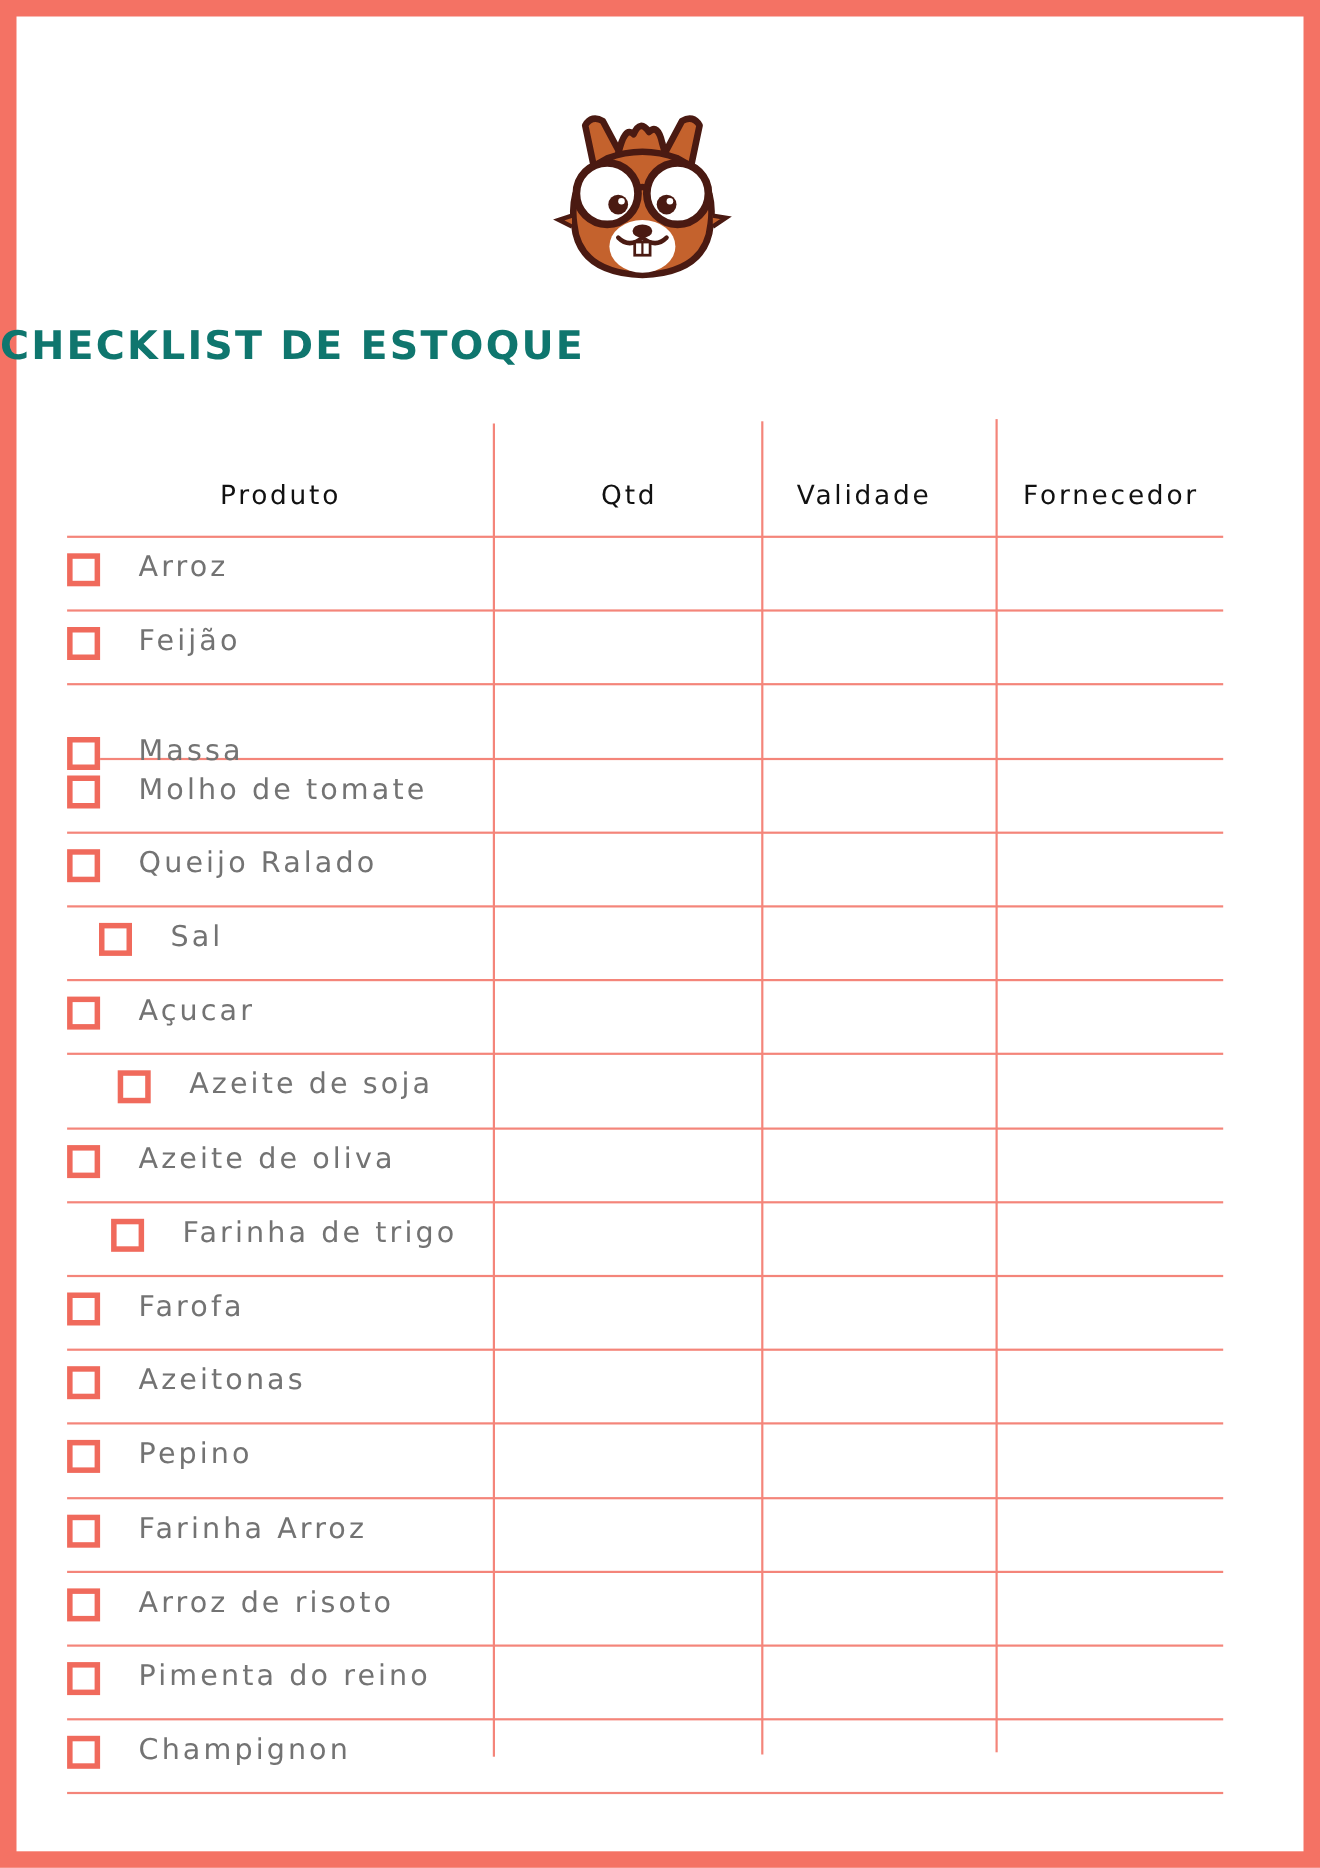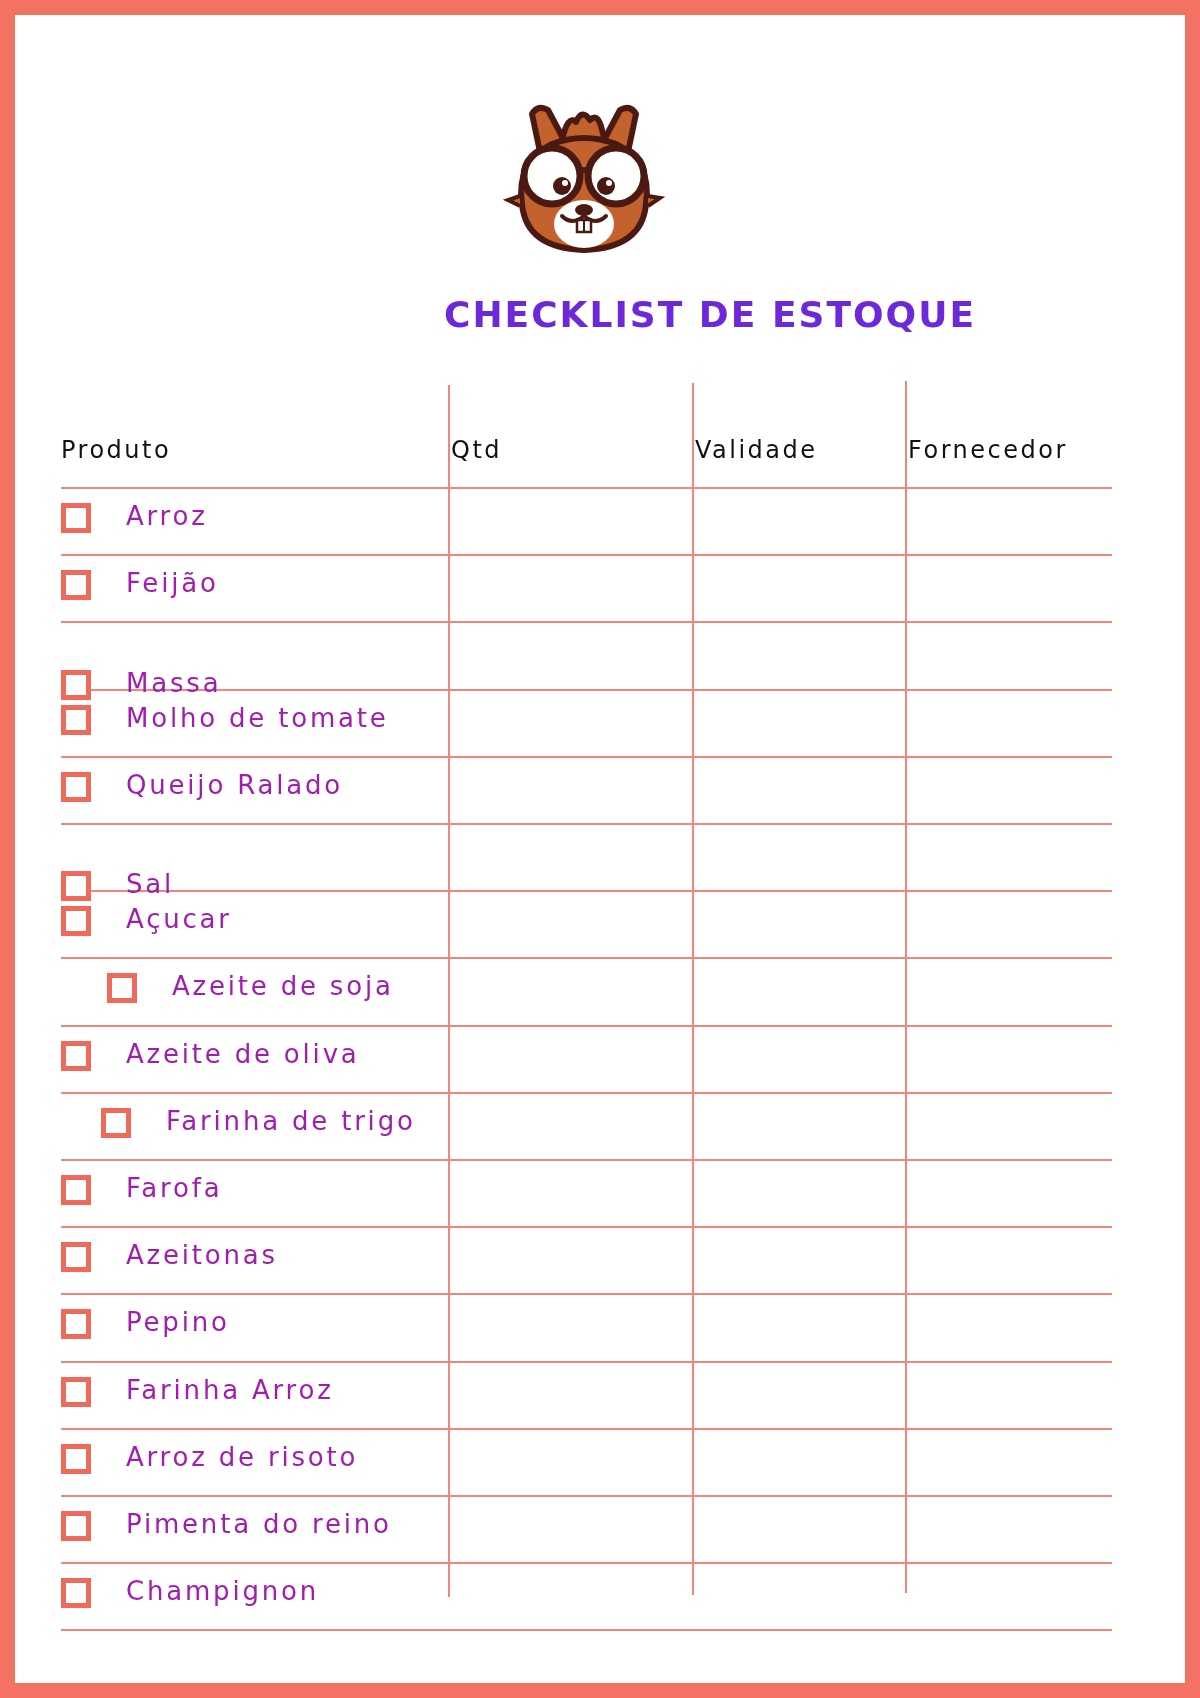--- a/index.html
+++ b/index.html
@@ -1,25 +1,25 @@
 <!DOCTYPE html>
 <html><head>
 <meta charset="utf-8">
 <style>
   html,body{margin:0;padding:0;}
   body{width:1200px;height:1698px;position:relative;background:#ffffff;overflow:hidden;font-family:"DejaVu Sans","Liberation Sans",sans-serif;}
   .frame{position:absolute;left:0;top:0;width:1200px;height:1698px;box-sizing:border-box;border:15px solid #F47264;}
   .logo{position:absolute;left:502px;top:100px;width:164px;height:158px;}
-  .title{position:absolute;left:0;width:976px;top:294px;text-align:right;font-family:"DejaVu Sans","Liberation Sans",sans-serif;font-weight:bold;font-size:36px;letter-spacing:2px;color:#6d28d9;}
+  .title{position:absolute;left:0;width:976px;top:294px;text-align:left;font-family:"DejaVu Sans","Liberation Sans",sans-serif;font-weight:bold;font-size:36px;letter-spacing:2px;color:#0f766e;}
   .hline{position:absolute;left:61px;width:1051px;height:2px;background:#F4857A;}
   .vline{position:absolute;width:2px;background:#F4857A;}
-  .hdr{position:absolute;top:436px;font-size:24px;letter-spacing:2.5px;color:#111;text-align:left;}
+  .hdr{position:absolute;top:436px;font-size:24px;letter-spacing:2.5px;color:#111;text-align:center;}
   .row{position:absolute;left:61px;width:380px;height:67px;}
   .cb{position:absolute;left:0;top:14px;width:30px;height:30px;box-sizing:border-box;border:5px solid #F06A5C;background:#fff;cursor:pointer;}
-  .lbl{position:absolute;left:65px;top:12px;font-size:26px;letter-spacing:2.8px;color:#a21caf;white-space:nowrap;}
+  .lbl{position:absolute;left:65px;top:12px;font-size:26px;letter-spacing:2.8px;color:#737373;white-space:nowrap;}
 </style>
 </head>
 <body>
 
 <div class="frame"></div>
 
 <div class="logo">
   <svg width="164" height="158" viewBox="0 0 164 158">
 
     <path d="M38 52 L30 14 Q36 4 46 10 L62 40 Z" fill="#C4622D" stroke="#4A1A12" stroke-width="6" stroke-linejoin="round"></path>
@@ -98,21 +98,21 @@
       <span class="lbl">Massa</span>
     </div>
   <div class="row" style="top: 690.6px;">
       <div class="cb"></div>
       <span class="lbl">Molho de tomate</span>
     </div>
   <div class="row" style="top: 757.8px;">
       <div class="cb"></div>
       <span class="lbl">Queijo Ralado</span>
     </div>
-  <div class="row" style="top: 857px;">
+  <div class="row" style="top: 825px; margin-left: 29px;">
       <div class="cb"></div>
       <span class="lbl">Sal</span>
     </div>
   <div class="row" style="top: 892.2px;">
       <div class="cb"></div>
       <span class="lbl">Açucar</span>
     </div>
   <div class="row" style="top: 959.4px; margin-left: 46px;">
       <div class="cb"></div>
       <span class="lbl">Azeite de soja</span>

